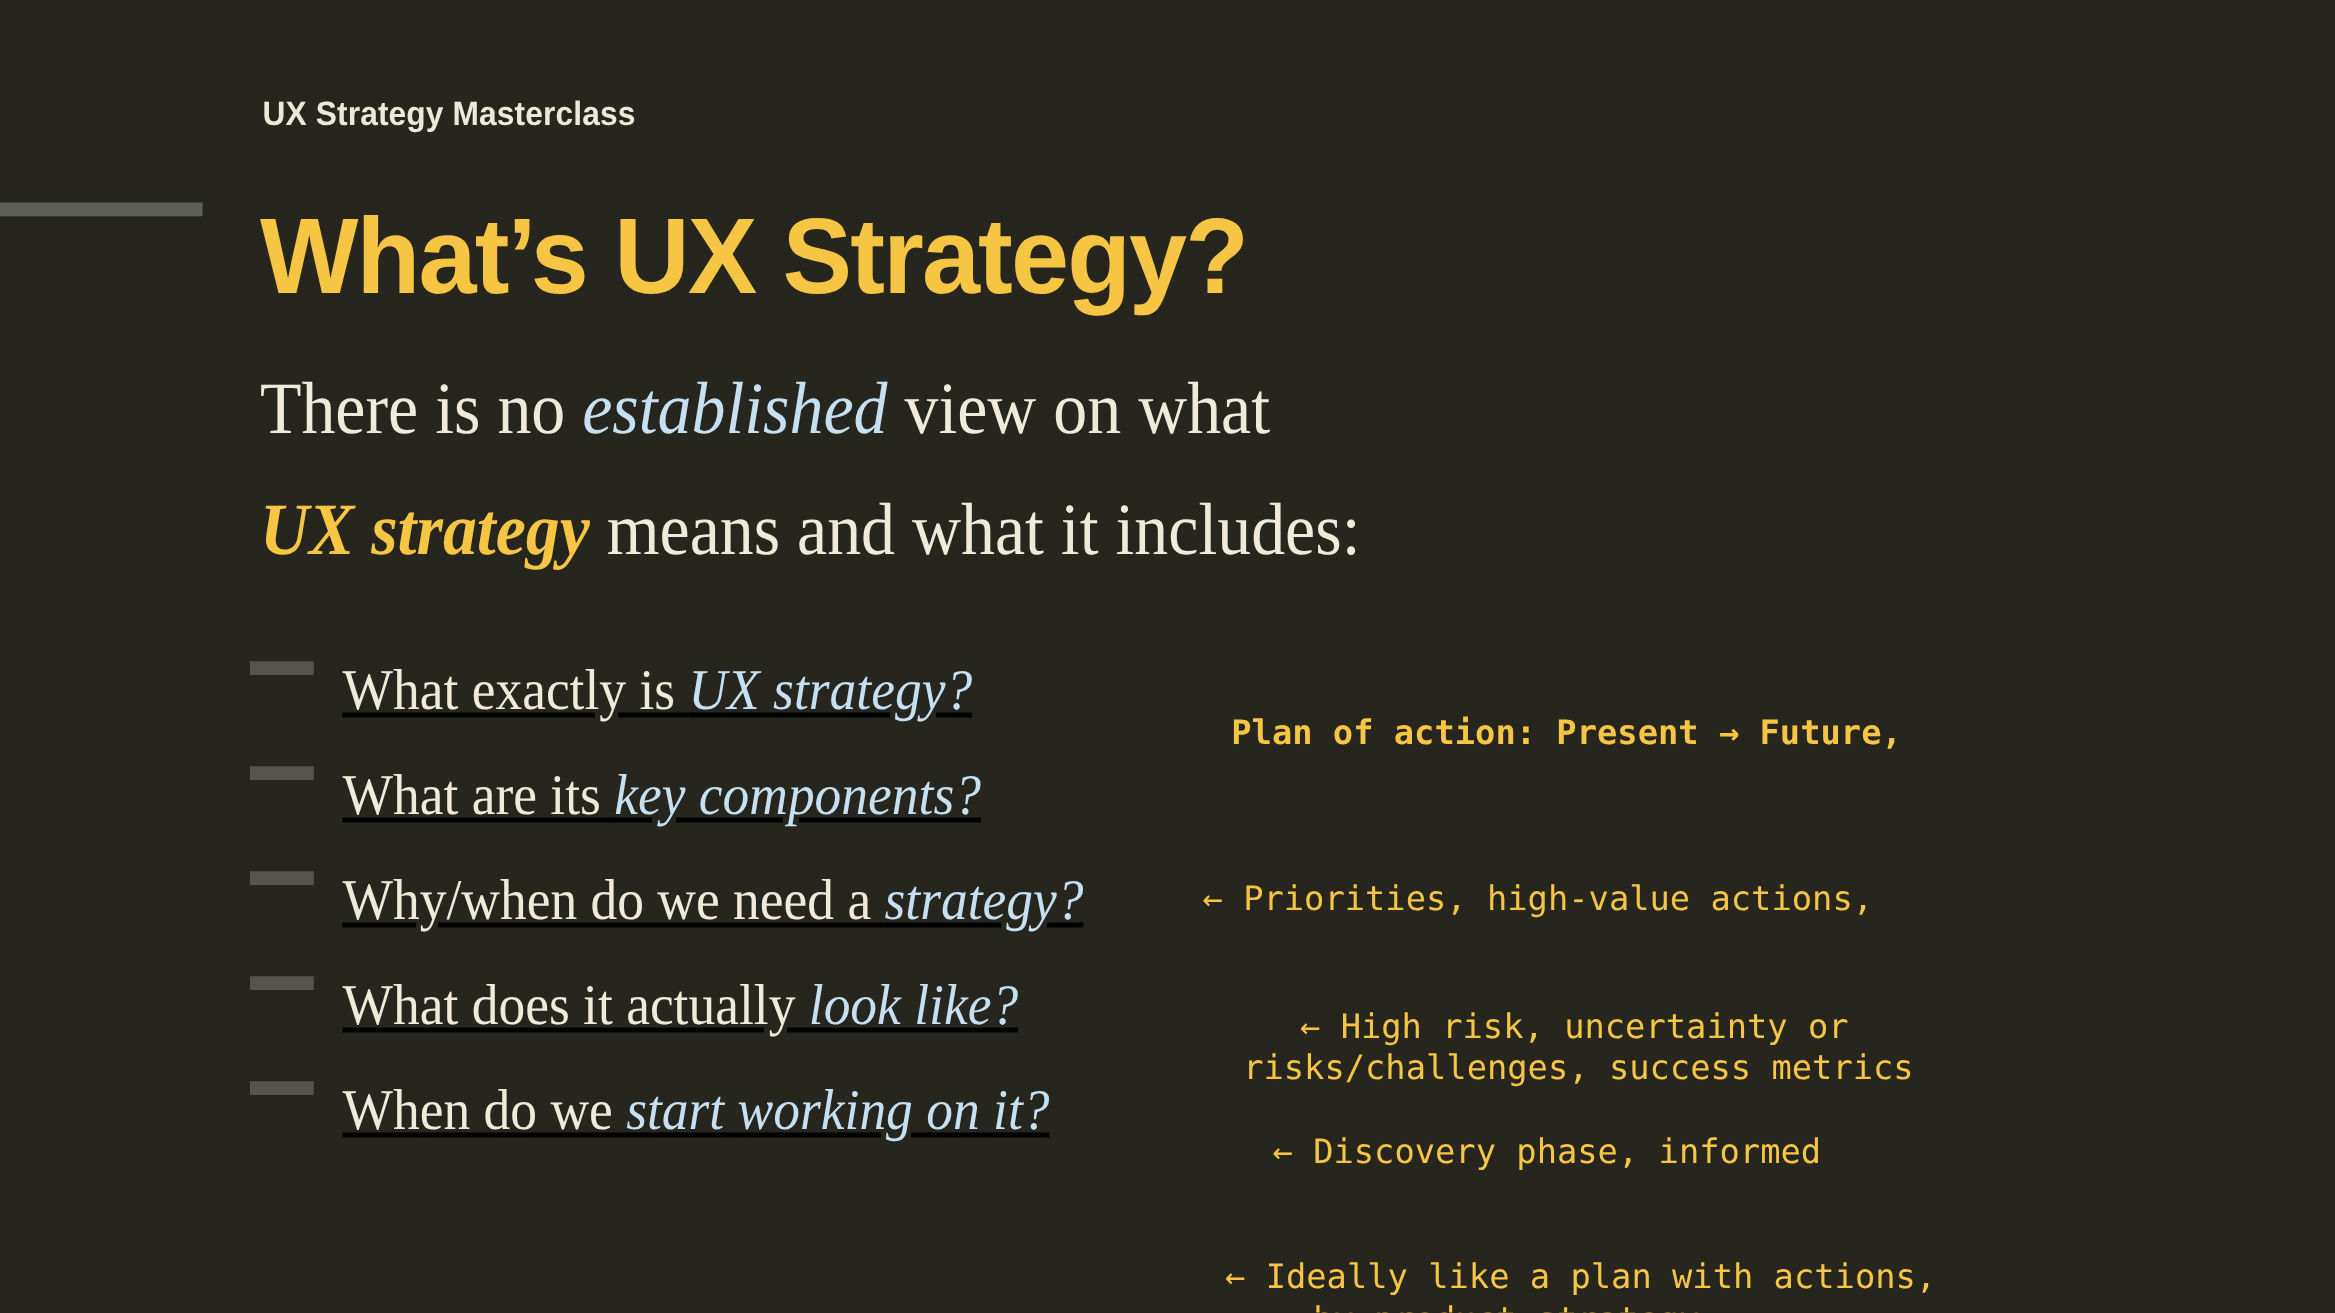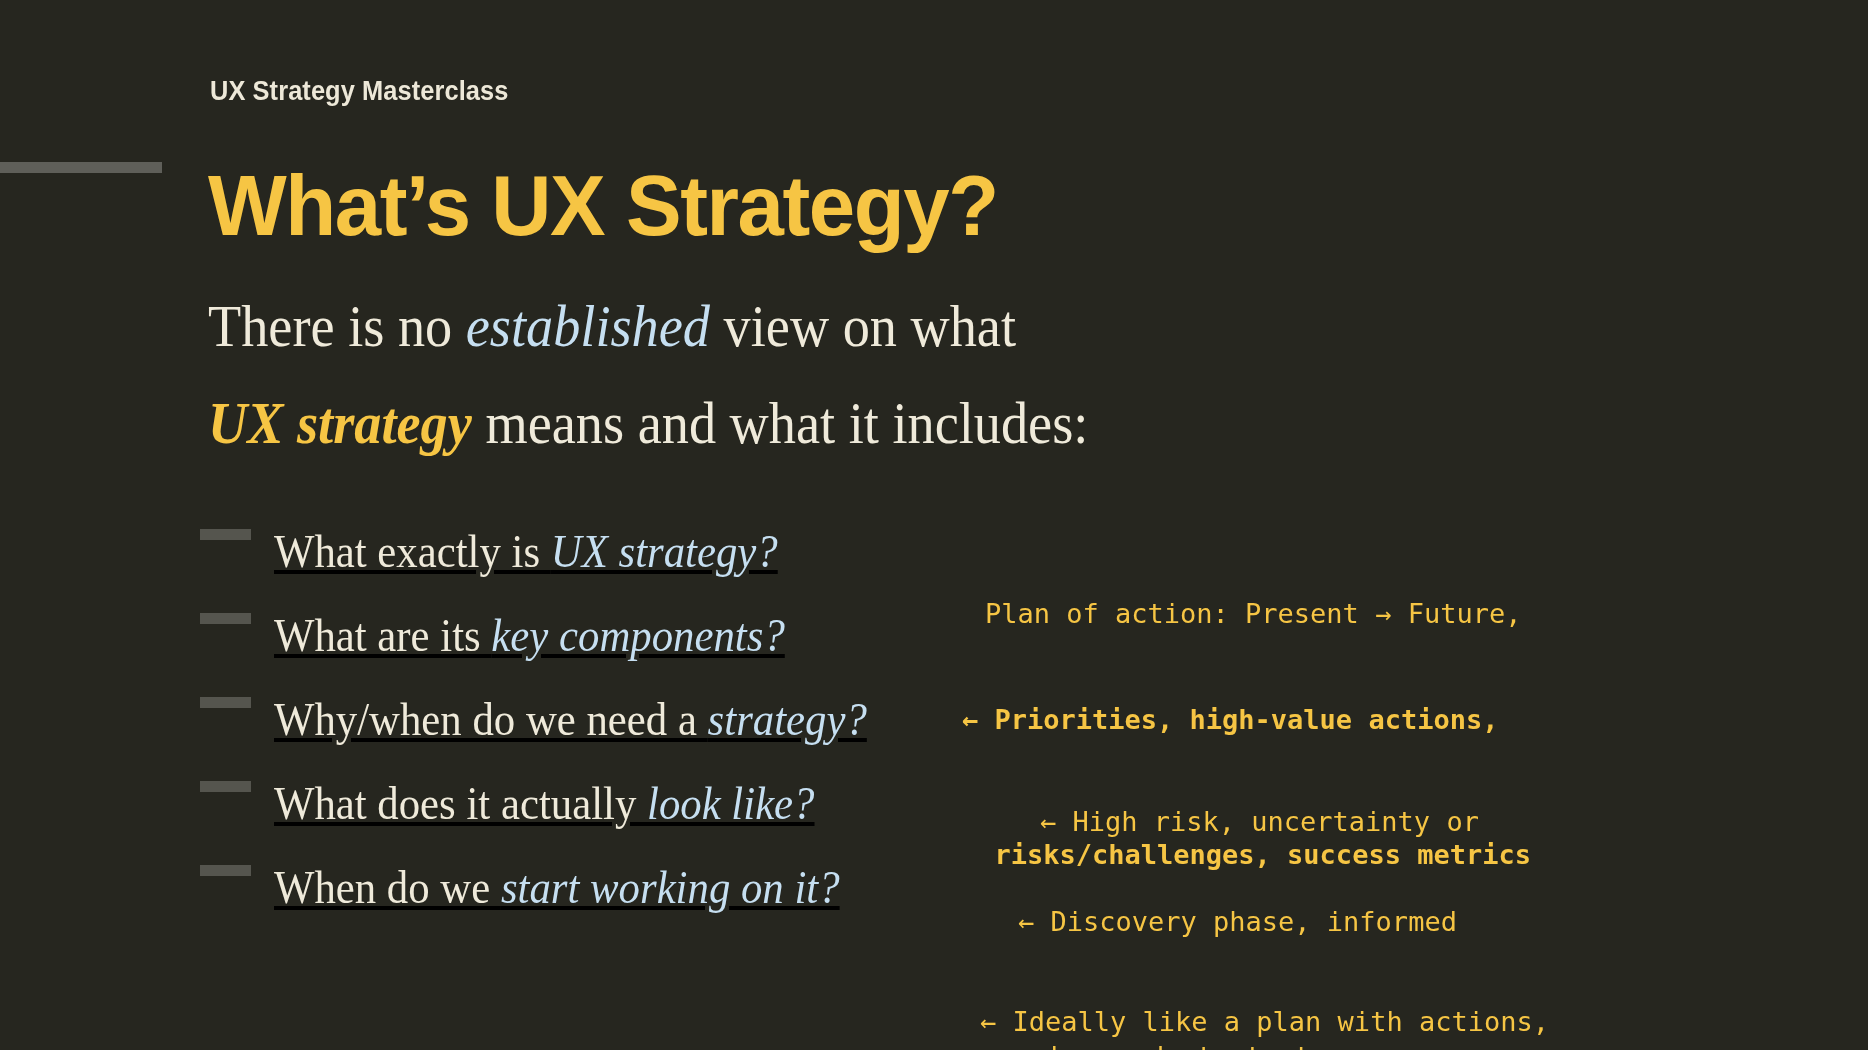--- a/index.html
+++ b/index.html
@@ -132,22 +132,22 @@
   }
   .anno {
     position: absolute;
     font-family: "DejaVu Sans Mono", "Liberation Mono", monospace;
     font-size: 27px;
     line-height: 45px;
     color: #F6C544;
     white-space: pre;
     letter-spacing: 0px;
   }
-  .anno-1 { left: 985px; top: 501px; }
-  .anno-2 { left: 962px; top: 607px; font-weight: bold; }
+  .anno-1 { left: 985px; top: 474px; font-weight: bold; }
+  .anno-2 { left: 962px; top: 607px; }
   .anno-3 { left: 1040px; top: 709px; }
   .anno-4 { left: 1018px; top: 809px; }
   .anno-5 { left: 980px; top: 909px; }
 
   .anno .ln { display: block; }
 </style>
 </head>
 <body>
 
 <div class="slide">

